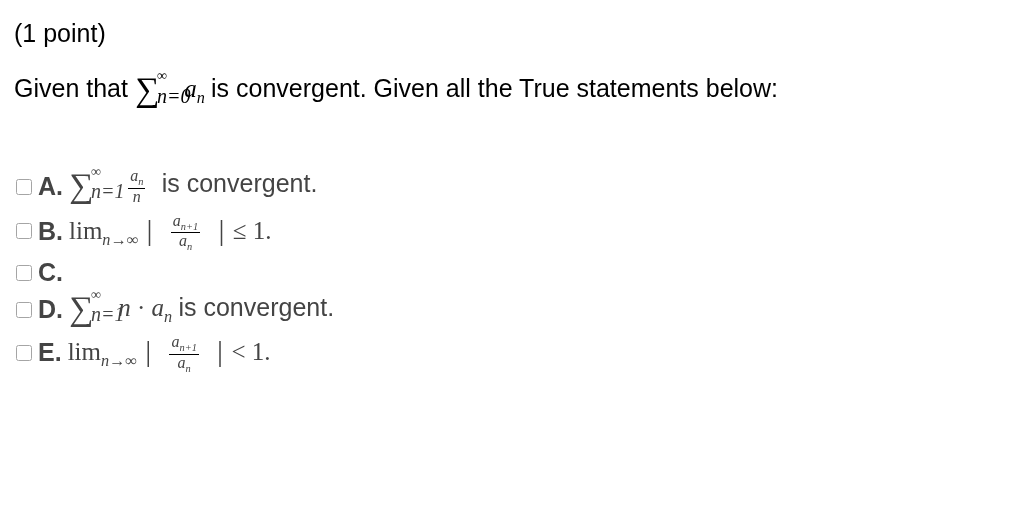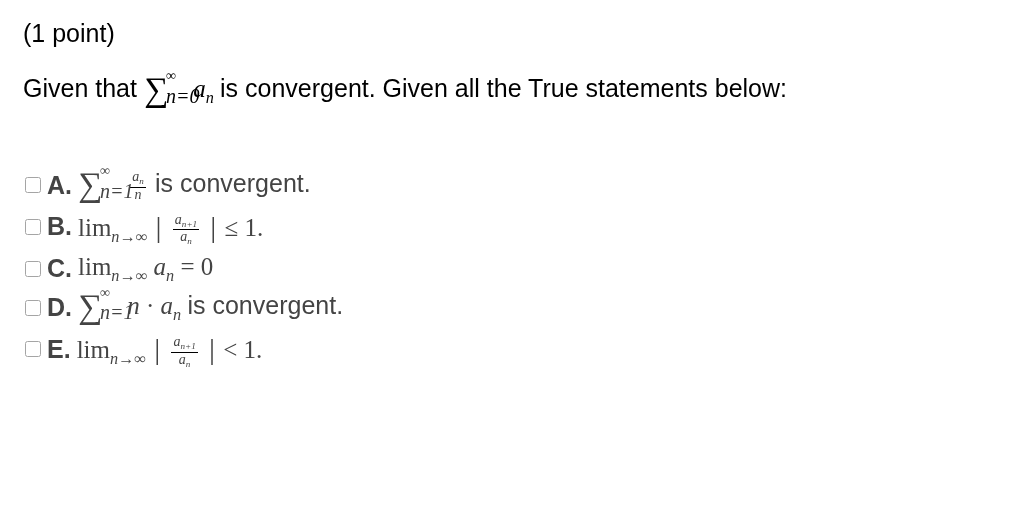--- a/index.html
+++ b/index.html
@@ -7,21 +7,21 @@
     padding: 0;
     background: #fff;
     width: 1024px;
     height: 505px;
     overflow: hidden;
   }
   .page {
     font-family: Arial, Helvetica, sans-serif;
     color: #000;
     font-size: 25px;
-    padding: 18px 23px;
+    padding: 18px 14px;
     line-height: 1.25;
   }
   .points {
     margin-bottom: 24px;
   }
   .prompt {
     margin-bottom: 60px;
   }
   .options {
     margin-top: 10px;
@@ -50,23 +50,23 @@
   }
   
   .math { font-family: "Times New Roman", Times, serif; }
   .it   { font-style: italic; }
   .big  { font-size: 34px; line-height: 0; position: relative; top: 4px; }
   sub   { font-size: 0.65em; vertical-align: -0.35em; font-style: italic; }
   .frac {
     display: inline-block;
     text-align: center;
     vertical-align: middle;
-    font-size: 14px;
+    font-size: 16px;
     line-height: 1.05;
-    margin: 0 3px;
+    margin: 0 10px;
   }
   .frac .num { display:block; padding: 0 2px; }
   .frac .den { display:block; border-top: 1px solid #000; padding: 0 2px;}
   .bars { font-size: 30px; position: relative; top: 1px; padding: 0 2px;}
   .sum  { display:inline-block; position:relative; }
   .sum .upper { position:absolute; left:22px; top:-6px; font-size:14px; font-family:"Times New Roman", serif;}
   .sum .lower { position:absolute; left:22px; bottom:-4px; font-size:20px; font-style: italic; font-family:"Times New Roman", serif;}
 </style>
 </head>
 <body>
@@ -123,28 +123,20 @@
           <span class="bars">|</span>
           <span>≤</span>
           <span>1.</span>
         </span>
       </span>
     </div>
 
     <div class="opt">
       <input type="checkbox" style="">
       <span class="opt-label">C.</span>
-      <span class="opt-text">
-        <span class="math">
-          <span><span>lim</span><sub>n→∞</sub></span>
-          <span class="it"> a<sub>n</sub> </span>
-          <span>=</span>
-          <span> <span>0</span></span>
-        </span>
-      </span>
     </div>
 
     <div class="opt">
       <input type="checkbox" style="">
       <span class="opt-label">D.</span>
       <span class="opt-text">
         <span class="math">
           <span class="sum">
             <span class="big">∑</span>
             <span class="upper">∞</span>

